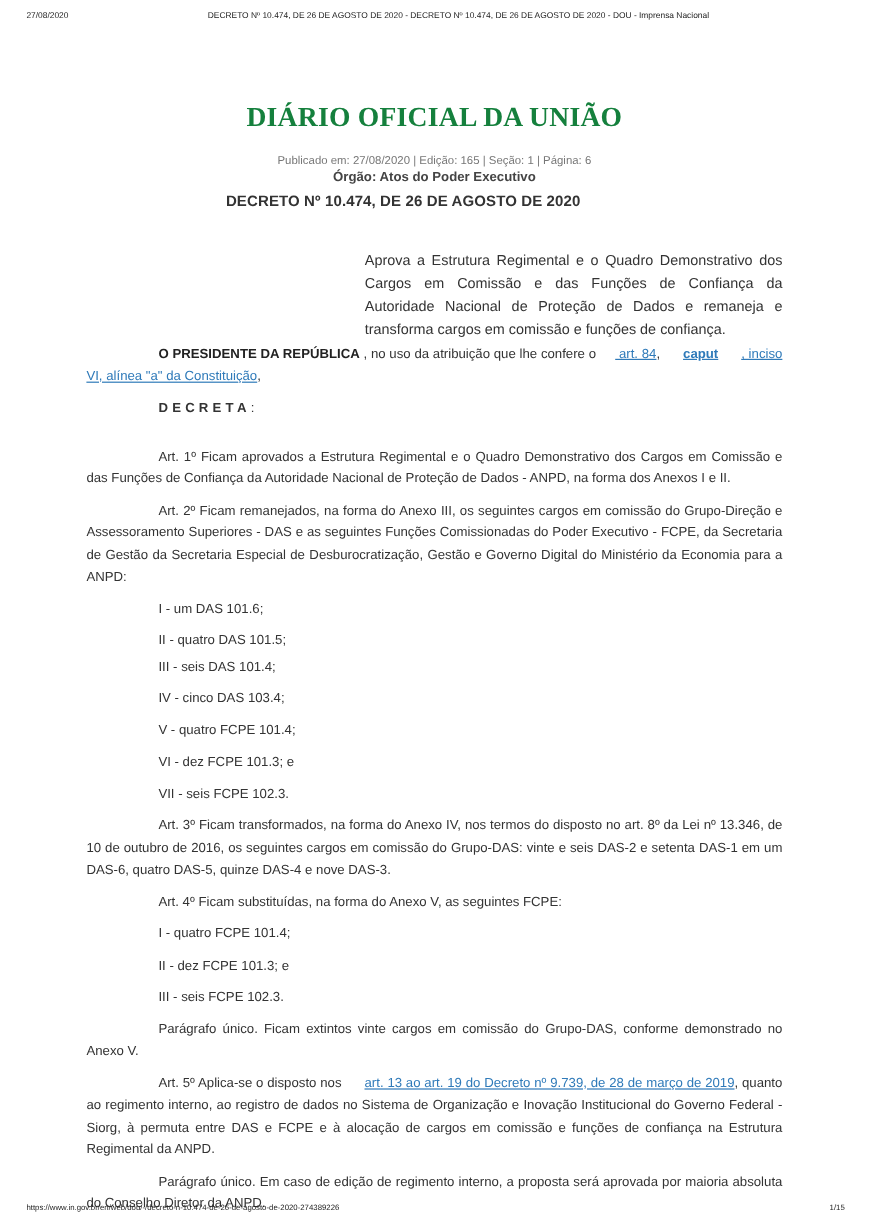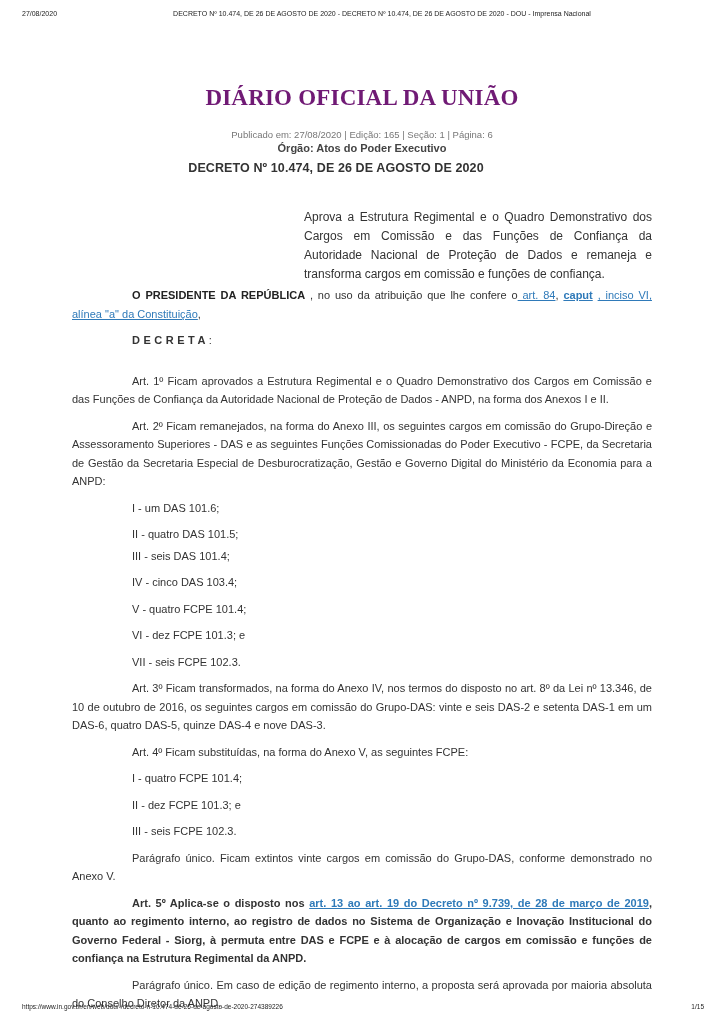--- a/index.html
+++ b/index.html
@@ -18,21 +18,21 @@
     font-size: 6.5px; color: #222;
   }
   .print-footer .url { position: absolute; left: 22px; }
   .print-footer .page { position: absolute; right: 20px; }
 
   .masthead {
     position: absolute; top: 84px; left: 0; width: 724px; text-align: center;
   }
   .masthead .brand {
     font-family: "Liberation Serif", serif; font-weight: bold; font-size: 23px;
-    color: #701a75; letter-spacing: 0.2px; line-height: 28px;
+    color: #15803d; letter-spacing: 0.2px; line-height: 28px;
   }
   .masthead .pubinfo {
     font-size: 9.5px; color: #777; margin-top: 16px; line-height: 13px;
   }
   .masthead .orgao { font-size: 11px; color: #444; font-weight: bold; line-height: 13px; margin-top: 1px; }
 
   .doc-title {
     position: absolute; top: 161px; left: 0; width: 672px; text-align: center;
     font-size: 12.5px; font-weight: bold; color: #333; letter-spacing: 0.1px;
   }
@@ -42,21 +42,21 @@
     font-size: 12px; line-height: 19px; text-align: justify; color: #333;
   }
 
   .body-text {
     position: absolute; left: 72px; width: 580px; font-size: 11px; line-height: 18.5px;
     color: #333; text-align: justify;
   }
   .body-text p { margin: 0; }
   .indent { text-indent: 60px; }
   .item { padding-left: 60px; }
-  a.lnk { color: #2f7ab9; text-decoration: underline; }
+  a.lnk { color: #2f7ab9; text-decoration: underline; margin-left: 16px; }
   a.lnk.bold { font-weight: bold; }
   .strong { font-weight: bold; color: #222; }
   .decreta { font-weight: bold; letter-spacing: 3.5px; color: #333; }
 </style>
 </head>
 <body>
 
 <div class="print-header">
   <span class="date">27/08/2020</span>
   <span class="title">DECRETO Nº 10.474, DE 26 DE AGOSTO DE 2020 - DECRETO Nº 10.474, DE 26 DE AGOSTO DE 2020 - DOU - Imprensa Nacional</span>
@@ -87,21 +87,21 @@
   <p class="item" style="margin-top:8px;">IV - cinco DAS 103.4;</p>
   <p class="item" style="margin-top:8px;">V - quatro FCPE 101.4;</p>
   <p class="item" style="margin-top:8px;">VI - dez FCPE 101.3; e</p>
   <p class="item" style="margin-top:8px;">VII - seis FCPE 102.3.</p>
   <p class="indent" style="margin-top:8px;">Art. 3º Ficam transformados, na forma do Anexo IV, nos termos do disposto no art. 8º da Lei nº 13.346, de 10 de outubro de 2016, os seguintes cargos em comissão do Grupo-DAS: vinte e seis DAS-2 e setenta DAS-1 em um DAS-6, quatro DAS-5, quinze DAS-4 e nove DAS-3.</p>
   <p class="indent" style="margin-top:8px;">Art. 4º Ficam substituídas, na forma do Anexo V, as seguintes FCPE:</p>
   <p class="item" style="margin-top:8px;">I - quatro FCPE 101.4;</p>
   <p class="item" style="margin-top:8px;">II - dez FCPE 101.3; e</p>
   <p class="item" style="margin-top:8px;">III - seis FCPE 102.3.</p>
   <p class="indent" style="margin-top:8px;">Parágrafo único. Ficam extintos vinte cargos em comissão do Grupo-DAS, conforme demonstrado no Anexo V.</p>
-  <p class="indent" style="margin-top:8px;font-weight:bold;">
+  <p class="indent" style="margin-top:8px;">
     <span>Art. 5º Aplica-se o disposto nos </span><a class="lnk">art. 13 ao art. 19 do Decreto nº 9.739, de 28 de março de 2019</a><span>, quanto ao regimento interno, ao registro de dados no Sistema de Organização e Inovação Institucional do Governo Federal - Siorg, à permuta entre DAS e FCPE e à alocação de cargos em comissão e funções de confiança na Estrutura Regimental da ANPD.</span>
   </p>
   <p class="indent" style="margin-top:8px;">Parágrafo único. Em caso de edição de regimento interno, a proposta será aprovada por maioria absoluta do Conselho Diretor da ANPD.</p>
 </div>
 
 <div class="print-footer">
   <span class="url">https://www.in.gov.br/en/web/dou/-/decreto-n-10.474-de-26-de-agosto-de-2020-274389226</span>
   <span class="page">1/15</span>
 </div>
 

